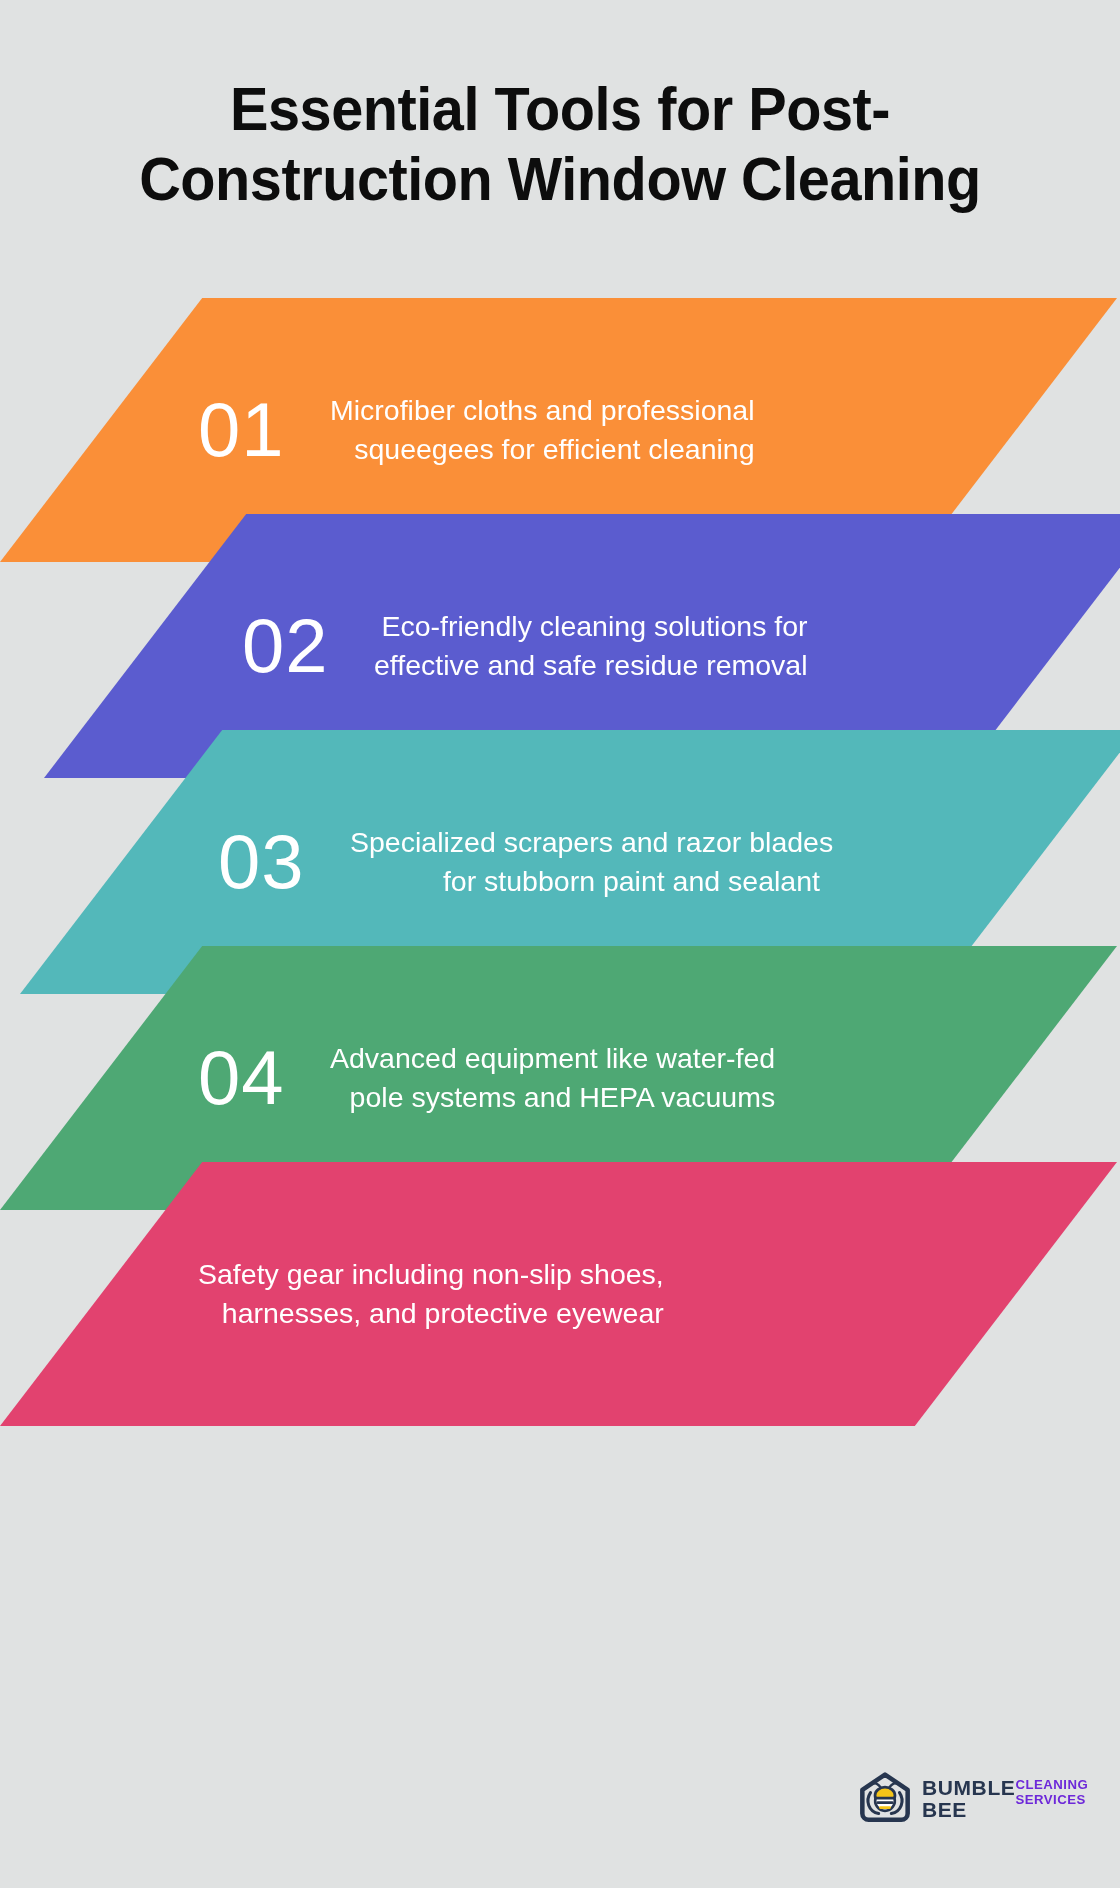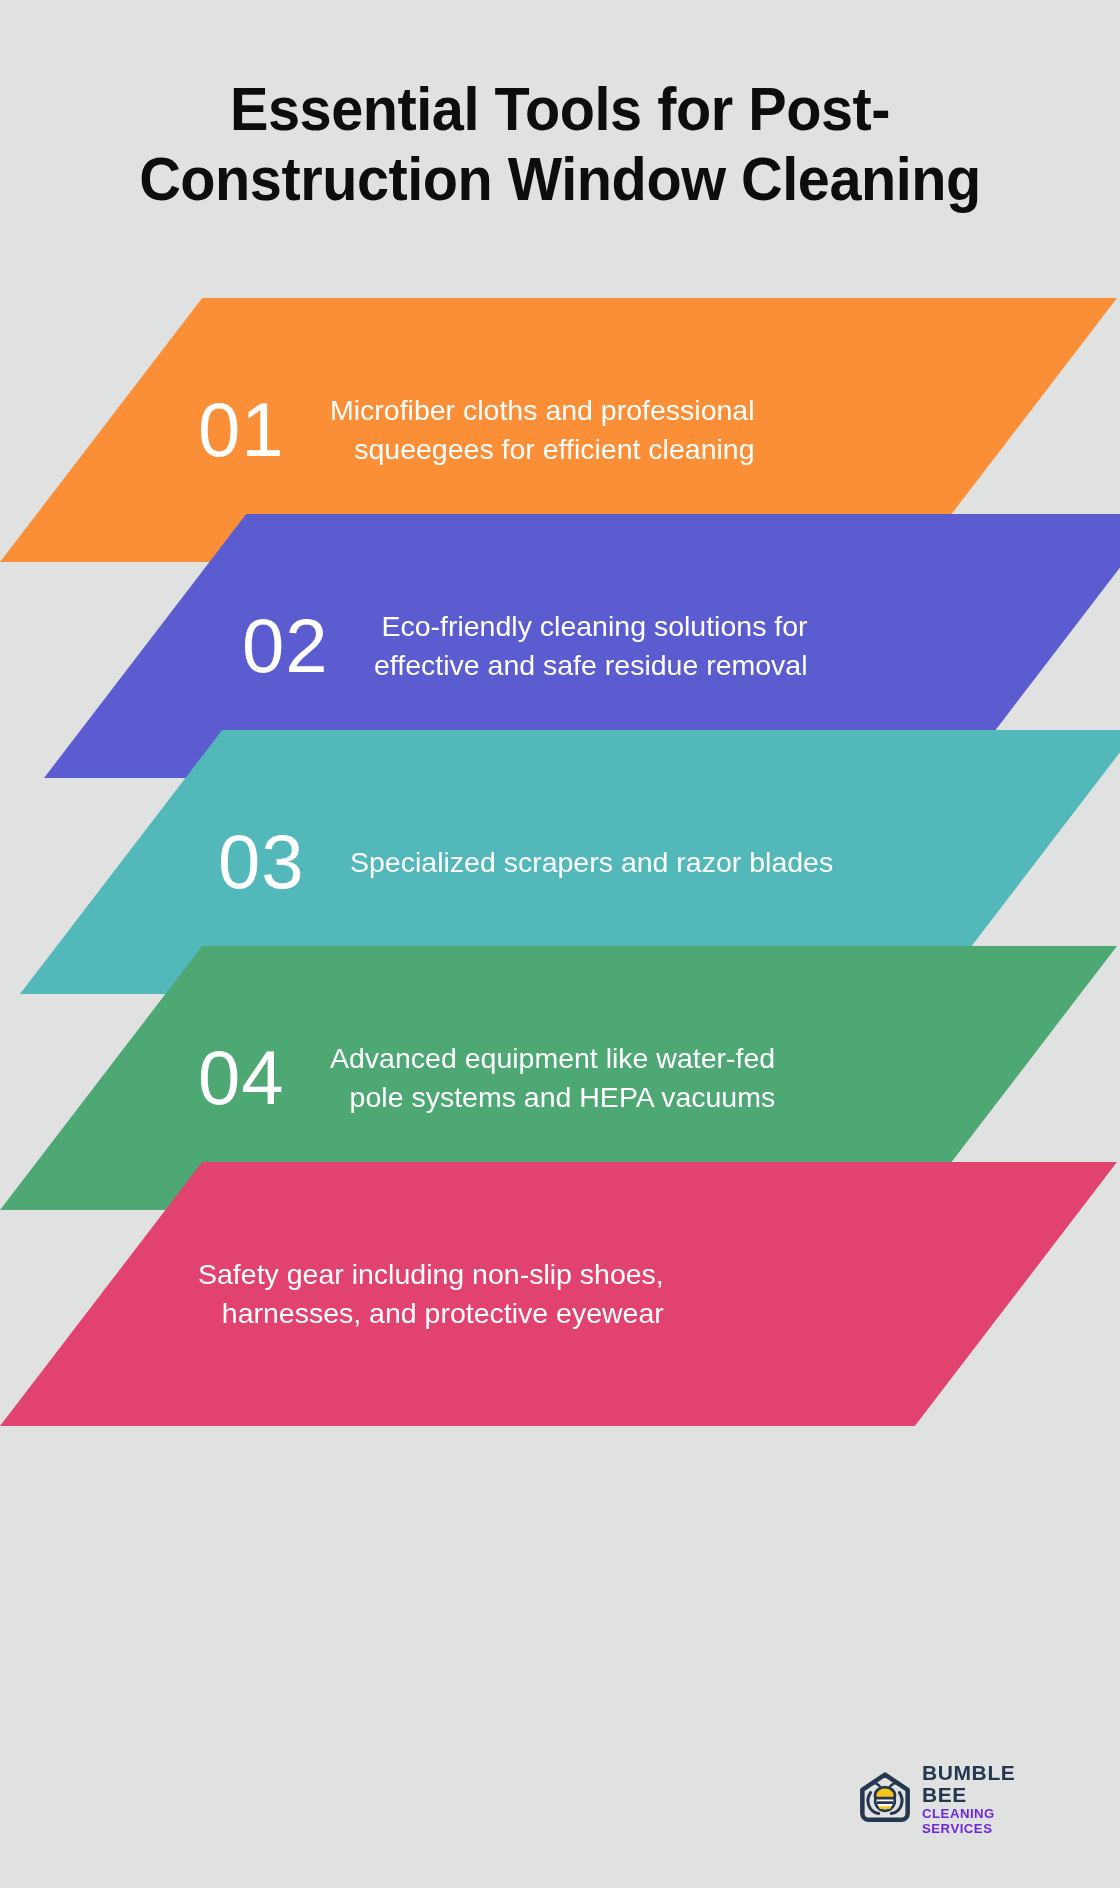--- a/index.html
+++ b/index.html
@@ -112,21 +112,21 @@
     position: absolute;
     left: 856px;
     top: 1762px;
     width: 192px;
     height: 74px;
     display: flex;
     align-items: center;
     gap: 8px;
   }
   .logo-mark { width: 58px; height: 58px; flex: 0 0 58px; }
-  .logo-words { display: flex; flex-direction: column; justify-content: center; }
+  .logo-words { display: flex; flex-direction: row; justify-content: center; }
   .logo-name {
     font-family: "Liberation Sans", sans-serif;
     font-weight: 700;
     font-size: 21px;
     line-height: 22px;
     color: #27364f;
     letter-spacing: 0.6px;
   }
   .logo-sub {
     font-family: "Liberation Sans", sans-serif;
@@ -170,20 +170,21 @@
         </div>
       </div>
     </div>
 
     <div class="band band-3">
       <div class="band-shape" style="background: rgb(83, 184, 186);"></div>
       <div class="band-row">
         <div class="band-num">03</div>
         <div class="band-text">
           <span class="tline">Specialized scrapers and razor blades</span>
+          <span class="tline">for stubborn paint and sealant</span>
         </div>
       </div>
     </div>
 
     <div class="band band-4">
       <div class="band-shape" style="background: rgb(78, 168, 116);"></div>
       <div class="band-row">
         <div class="band-num">04</div>
         <div class="band-text">
           <span class="tline">Advanced equipment like water-fed</span>

